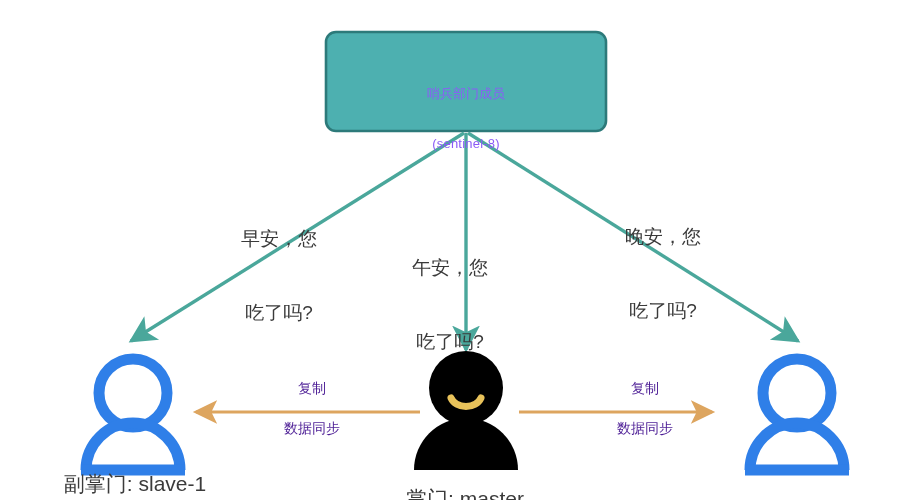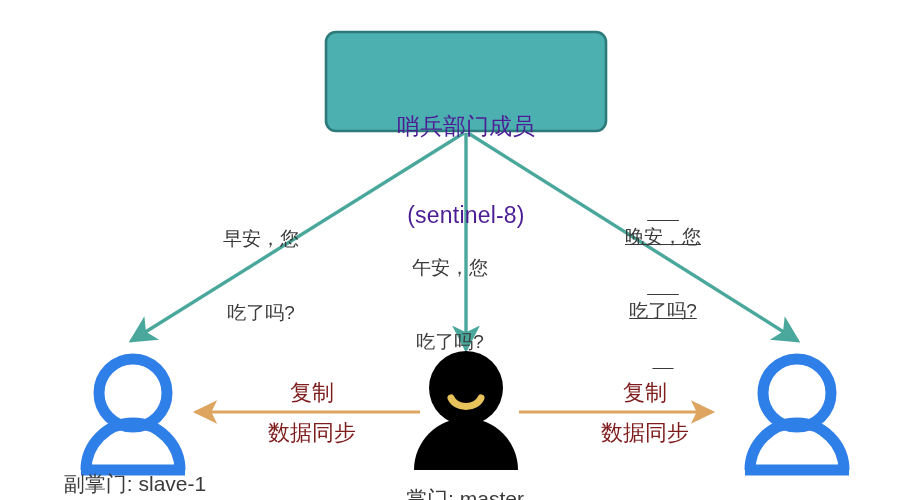--- a/index.html
+++ b/index.html
@@ -38,38 +38,38 @@
     line-height: 1.30;
     white-space: pre;
     text-align: center;
   }
 
   
   .sentinel-label {
     left: 330px;
     top: 52px;
     width: 272px;
-    font-size: 23px;
-    color: #4c1d95;
+    font-size: 13px;
+    color: #8b5cf6;
   }
   .sentinel-label .line2 { letter-spacing: 0.2px; }
 
   
   .greet {
     font-size: 19px;
     color: #3a3a3a;
   }
-  .greet-left  { left: 186px; top: 178px; width: 150px; }
+  .greet-left  { left: 204px; top: 178px; width: 150px; }
   .greet-mid   { left: 380px; top: 207px; width: 140px; }
-  .greet-right { left: 588px; top: 176px; width: 150px; text-decoration: underline; }
+  .greet-right { left: 588px; top: 176px; width: 150px; }
 
   
   .repl {
-    font-size: 22px;
-    color: #7f1d1d;
+    font-size: 14px;
+    color: #4c1d95;
   }
   .repl-top-left    { left: 252px; top: 379px; width: 120px; }
   .repl-bottom-left { left: 236px; top: 419px; width: 152px; }
   .repl-top-right   { left: 585px; top: 379px; width: 120px; }
   .repl-bottom-right{ left: 569px; top: 419px; width: 152px; }
 
   
   .caption {
     font-size: 21px;
     color: #3b3b3b;

